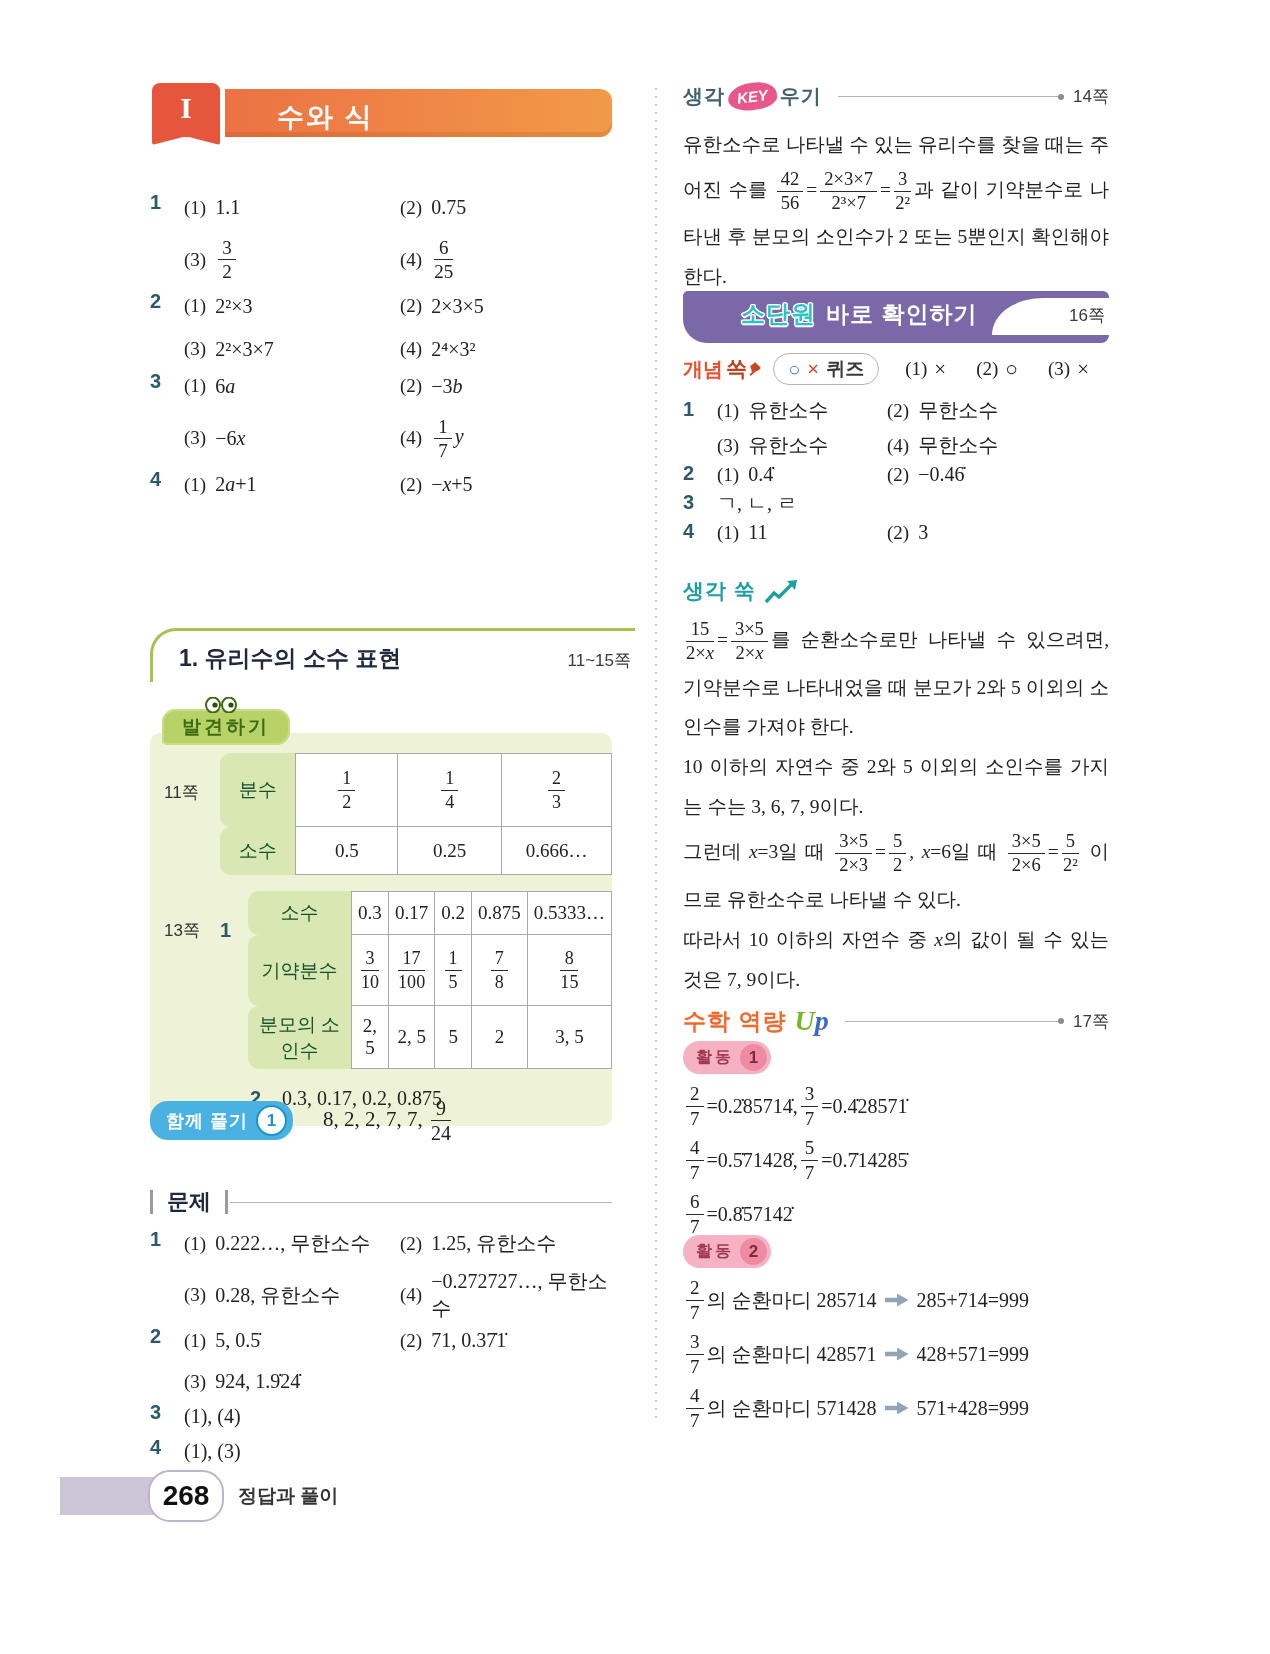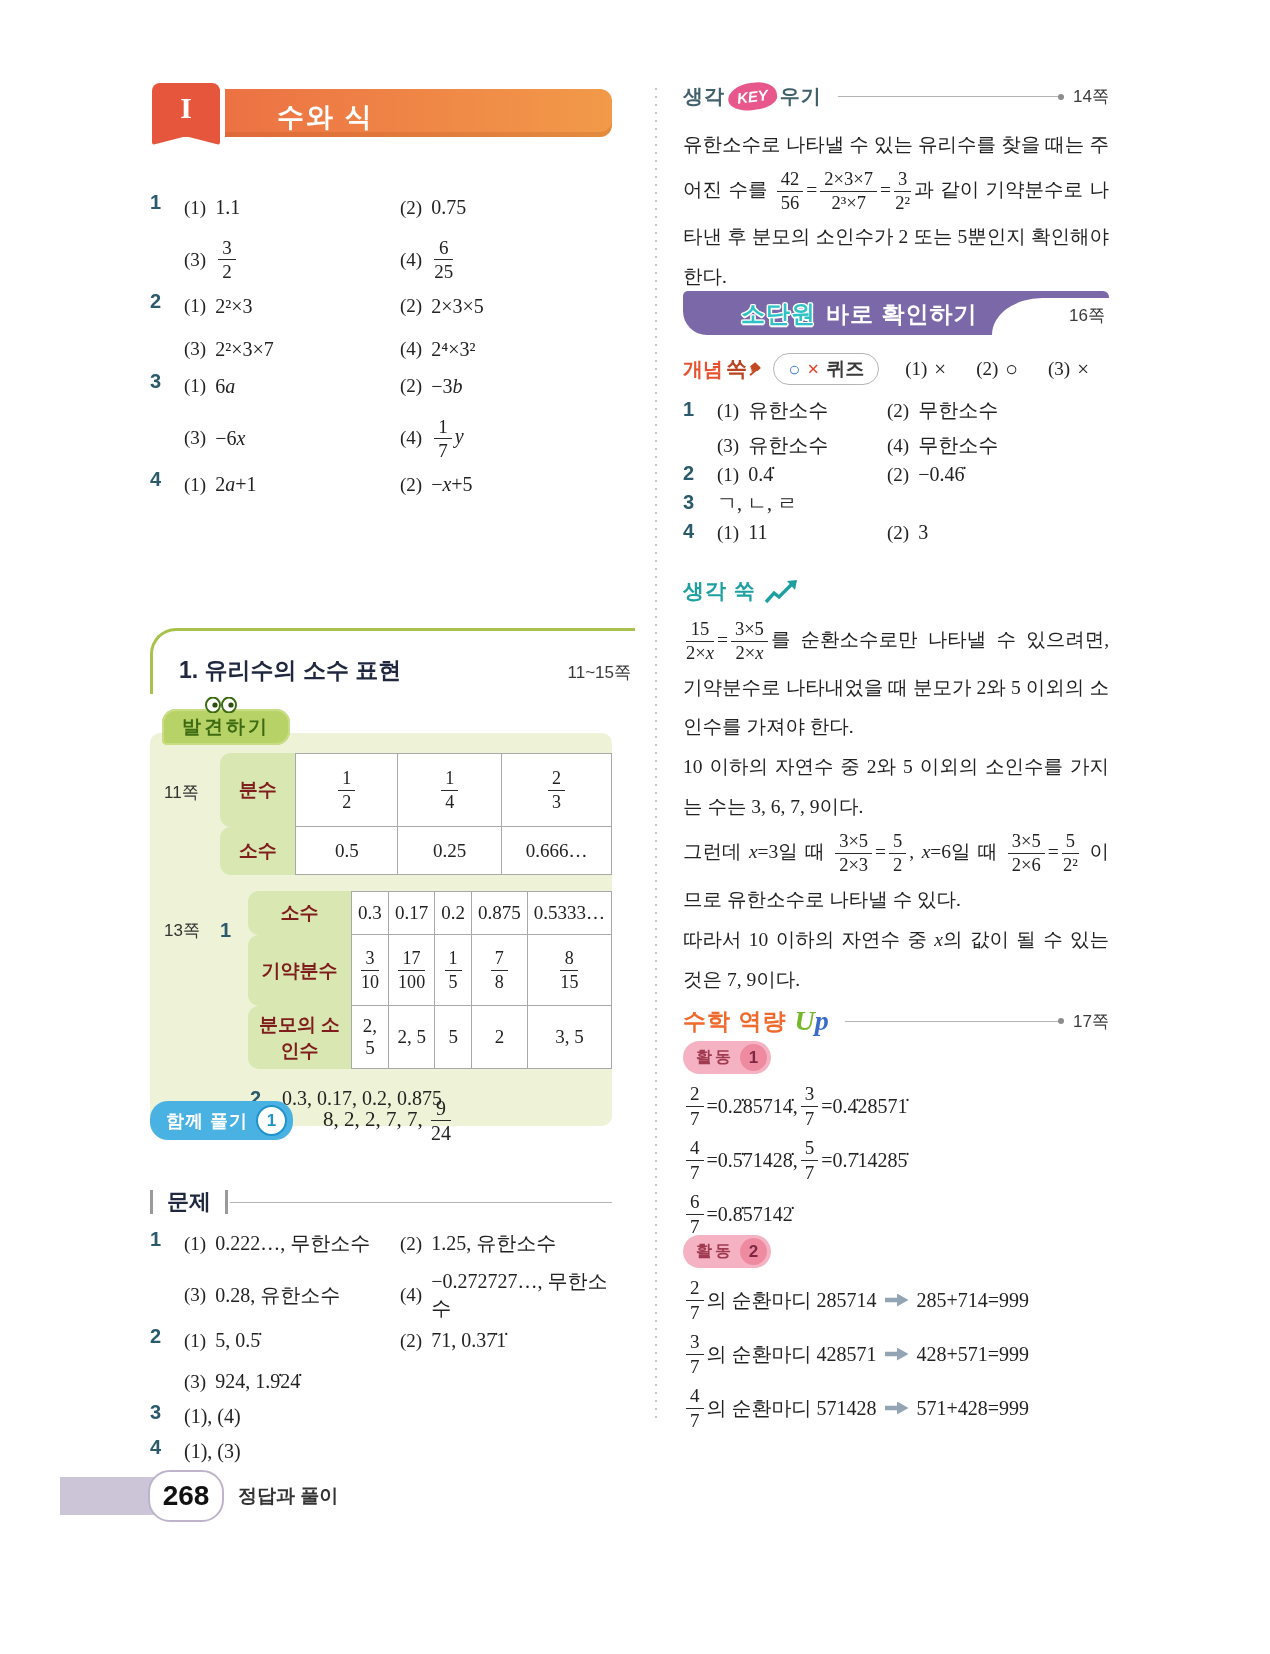--- a/index.html
+++ b/index.html
@@ -51,34 +51,34 @@
   
   .frac{display:inline-block;text-align:center;vertical-align:middle;margin:4px 3px;line-height:1.12;font-size:0.95em;}
   .fn{display:block;border-bottom:1.4px solid #2a2a2a;padding:0 4px 1px;}
   .fd{display:block;padding-top:1px;}
   .mi{font-style:italic;}
   .gar{display:inline-block;width:24px;height:13px;background:#93a5b5;margin:0 8px;vertical-align:-1px;
        clip-path:polygon(0 32%,52% 32%,52% 0,100% 50%,52% 100%,52% 68%,0 68%);}
 
   
   .sec-head{position:absolute;top:543px;width:452px;border-top:3px solid #a9c24d;border-left:3px solid #a9c24d;
-    border-radius:26px 0 0 0;padding:24px 4px 8px 26px;display:flex;align-items:baseline;}
+    border-radius:26px 0 0 0;padding:12px 4px 8px 26px;display:flex;align-items:baseline;}
   .sec-title{font-family:"Liberation Sans",sans-serif;font-weight:bold;font-size:23px;color:#20283f;}
   .sec-head .sp{flex:1;}
   .gpanel{position:absolute;top:648px;width:100%;background:#eef2d6;border-radius:10px;padding:4px 0 16px 0;}
   .badge-discover{position:absolute;top:-24px;left:12px;background:#b7d266;color:#3d6b13;
     font-family:"Liberation Sans",sans-serif;font-weight:bold;font-size:19px;letter-spacing:3px;
     padding:5px 20px;border-radius:14px 14px 14px 5px;box-shadow:inset 0 0 0 2px #c9dd85;}
   .eyes{position:absolute;top:-12px;left:42px;}
   .prow{display:flex;align-items:flex-start;margin-top:16px;padding-left:14px;}
   .pref{flex:0 0 56px;font-family:"Liberation Sans",sans-serif;font-size:17px;color:#333;padding-top:28px;}
   .pno{flex:0 0 28px;font-family:"Liberation Sans",sans-serif;font-weight:bold;font-size:20px;color:#2a5a6c;padding-top:28px;}
   table.t{border-collapse:separate;border-spacing:0;}
-  .t th{background:#d9e7b2;font-weight:bold;font-size:19px;font-family:"Liberation Serif",serif;
-        border-radius:11px 0 0 11px;padding:4px 8px;color:#7f1d1d;}
+  .t th{background:#d9e7b2;font-weight:normal;font-size:19px;font-family:"Liberation Serif",serif;
+        border-radius:11px 0 0 11px;padding:4px 8px;color:#14532d;}
   .t td{background:#fff;border-right:1px solid #a9a9a9;border-bottom:1px solid #a9a9a9;text-align:center;
         font-size:19px;padding:2px 6px;}
   .t tr:first-child td{border-top:1px solid #a9a9a9;}
   .t td.first{border-left:1px solid #a9a9a9;}
   .t1 th{width:70px;height:40px;}
   .t1 td{width:106px;}
   .t1 tr:first-child td{height:68px;}
   .t1 tr:last-child td{height:40px;}
   .t2 th{width:88px;}
   .t2 td{height:38px;}
@@ -106,21 +106,21 @@
   .prob-rows .item{min-height:33px;}
 
   
   .key-head{position:absolute;top:-2px;width:100%;display:flex;align-items:center;}
   .key-txt{font-family:"Liberation Sans",sans-serif;font-weight:bold;font-size:20px;color:#40606c;letter-spacing:1px;}
   .key-blob{background:#e8578c;color:#fff;font-family:"Liberation Sans",sans-serif;font-weight:bold;font-style:italic;
     font-size:15px;padding:5px 9px;border-radius:55% 45% 50% 50%/60% 55% 45% 50%;transform:rotate(-7deg);margin:0 3px;}
   .para{font-size:19.5px;line-height:2.05;text-align:justify;}
   .key-para{position:absolute;top:40px;width:100%;}
 
-  .sub-banner{position:absolute;top:206px;width:100%;height:44px;background:#7b68a8;
+  .sub-banner{position:absolute;top:206px;width:100%;height:52px;background:#7b68a8;
     border-radius:5px 6px 8px 24px;}
   .sub-banner .notch{position:absolute;top:7px;right:-1px;width:118px;height:37px;background:#fff;
     border-radius:60px 0 0 0/44px 0 0 0;}
   .sub-inner{position:absolute;left:58px;top:7px;display:flex;align-items:center;}
   .sub-badge{color:#2ec2c6;font-family:"Liberation Sans",sans-serif;font-weight:bold;font-size:24px;letter-spacing:1px;
     text-shadow:1.5px 0 #fff,-1.5px 0 #fff,0 1.5px #fff,0 -1.5px #fff,1px 1px #fff,-1px -1px #fff,1px -1px #fff,-1px 1px #fff;}
   .sub-title{color:#fff;font-family:"Liberation Sans",sans-serif;font-weight:bold;font-size:23px;margin-left:10px;letter-spacing:1px;}
   .sub-page{position:absolute;right:4px;top:13px;z-index:2;}
 
   .quiz-row{position:absolute;top:268px;display:flex;align-items:center;width:100%;}

